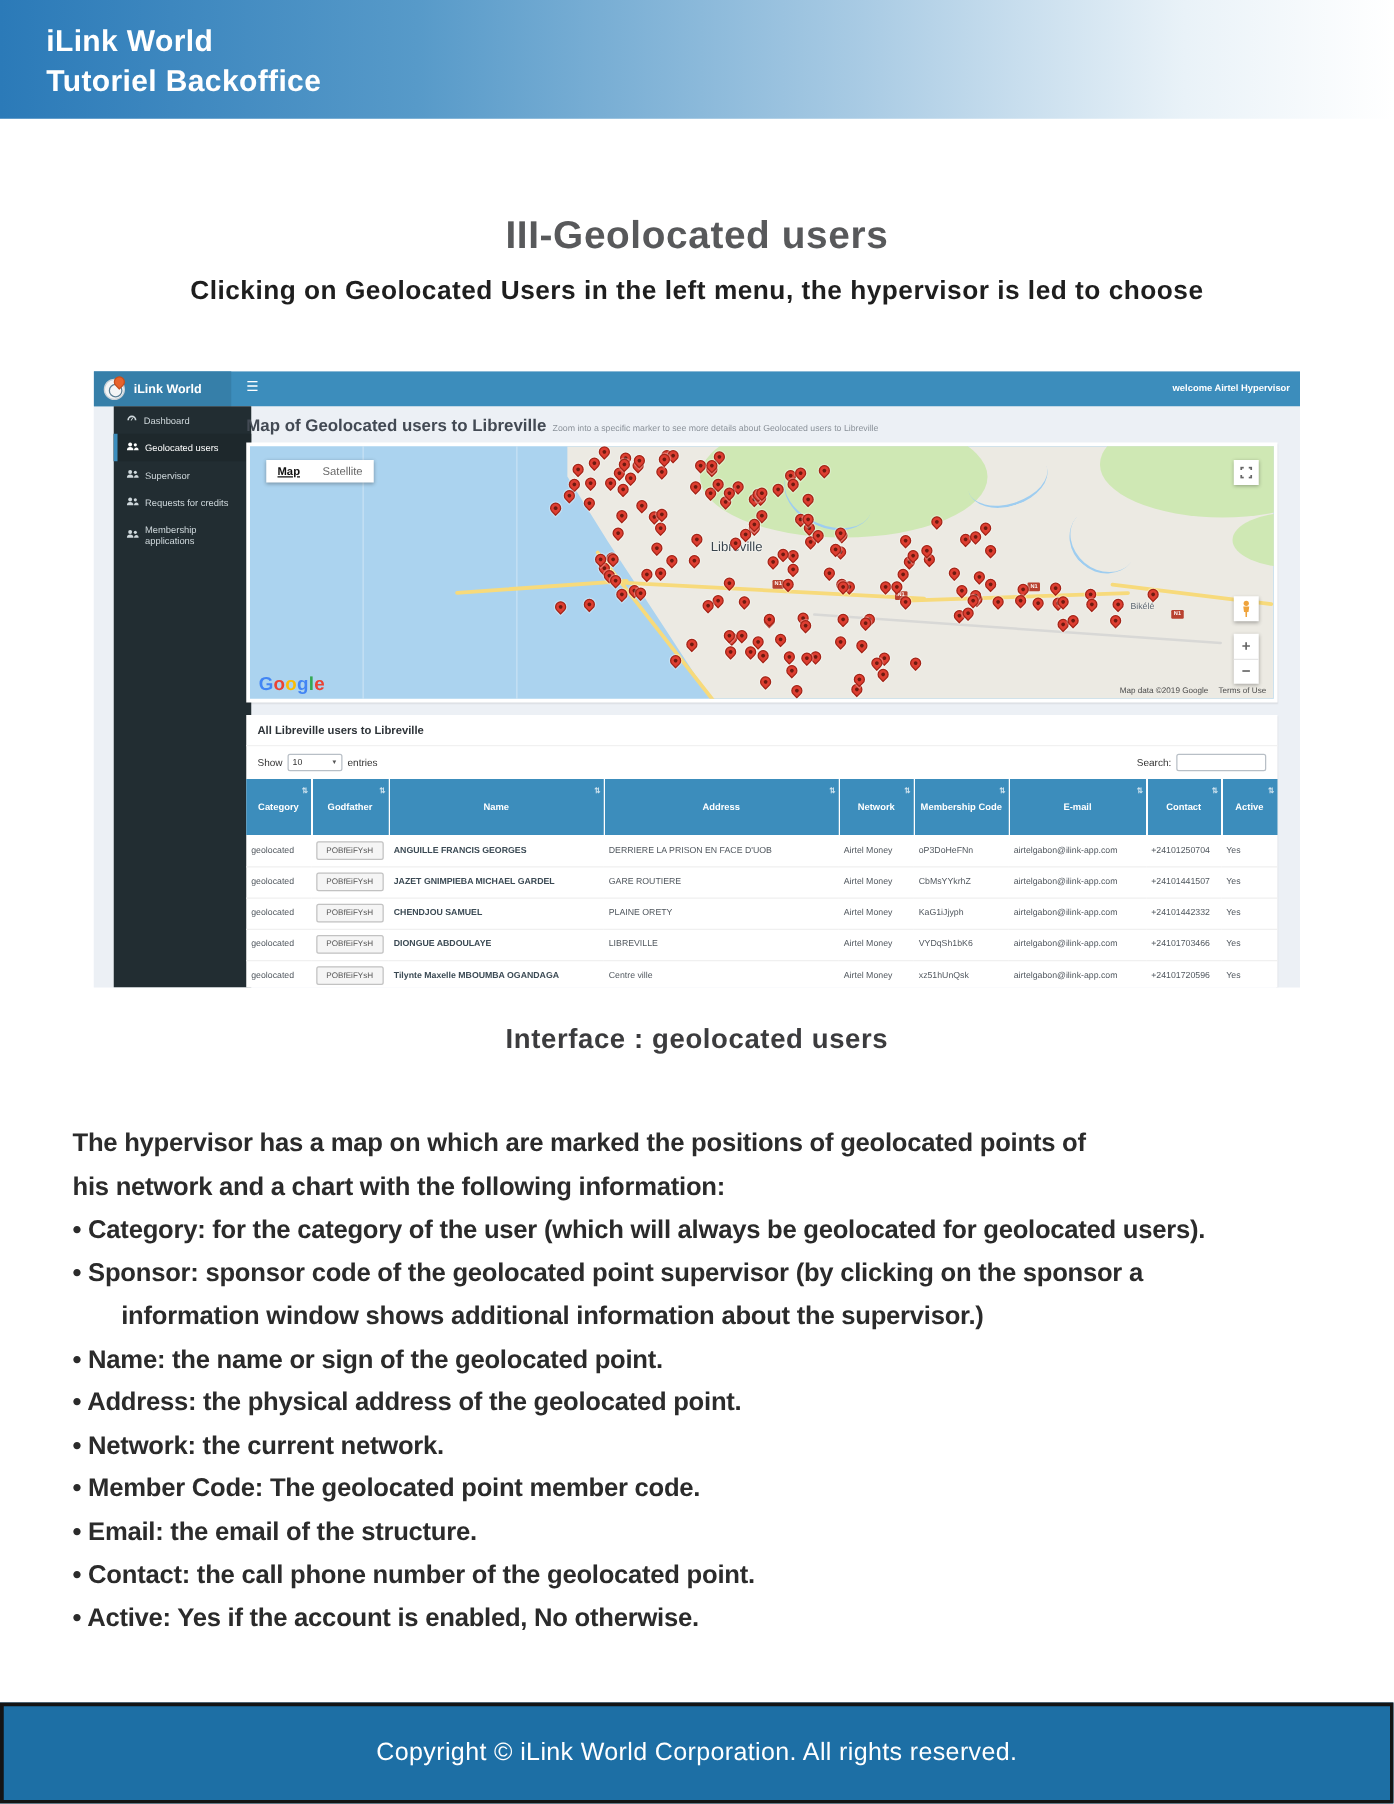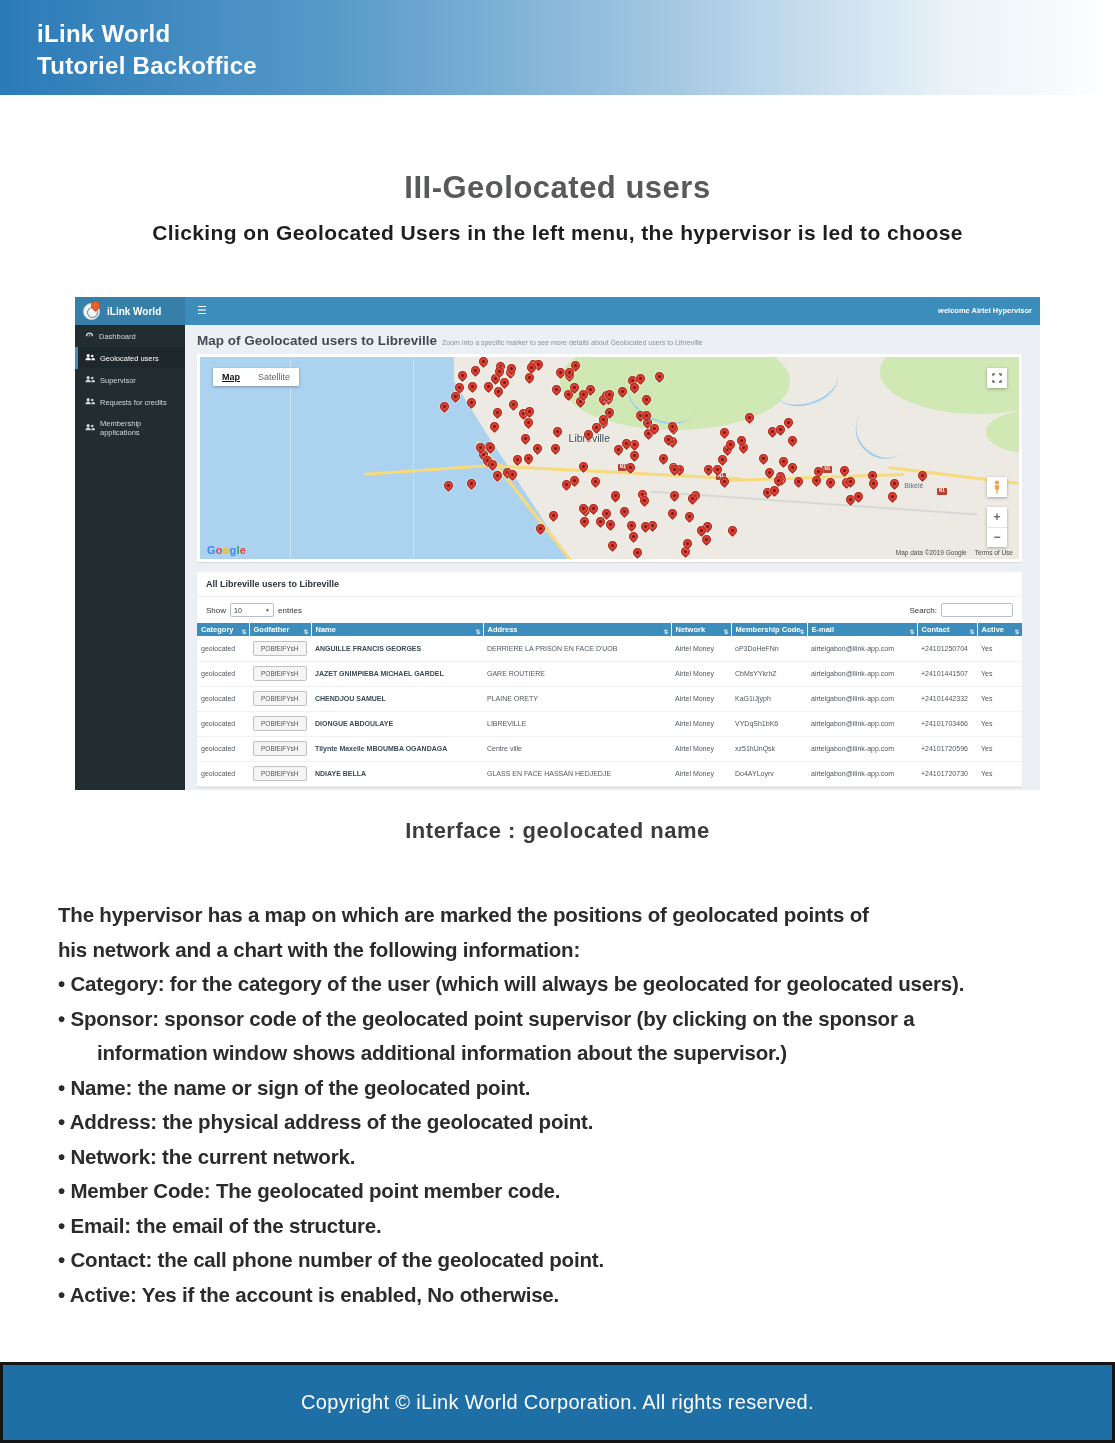--- a/index.html
+++ b/index.html
@@ -38,21 +38,21 @@
     display:flex; align-items:center; gap:7px; padding-left:8px; }
   .logo-ball { position:relative; width:17px; height:17px; border-radius:50%; background:#f3f5f6; border:1px solid #c9d2d8; }
   .logo-ball:before { content:""; position:absolute; left:3px; top:3px; width:9px; height:9px;
     border:1.4px solid #5b7f95; border-radius:50%; }
   .logo-ball:after { content:""; position:absolute; right:-1px; top:-3px; width:7px; height:7px;
     background:#e8632c; border-radius:50% 50% 50% 0; transform:rotate(-45deg); border:1px solid #c34e1d; }
   .brand { color:#fff; font-size:10px; font-weight:700; }
   .hamburger { position:absolute; left:122px; top:8px; color:#fff; font-size:11px; line-height:11px; }
   .welcome { position:absolute; right:8px; top:9px; color:#fff; font-size:7.5px; font-weight:700; }
 
-  .sidebar { position:absolute; left:0; top:28px; width:110px; height:465px; background:#222d32; }
+  .sidebar { position:absolute; left:16px; top:28px; width:110px; height:465px; background:#222d32; }
   .side-item { display:flex; align-items:center; gap:5px; padding:6px 7px; color:#cfd8dc; font-size:7.5px;
     border-left:3px solid transparent; }
   .side-item.active { background:#1e282c; color:#ffffff; border-left-color:#3c8dbc; }
   .side-item svg { flex:0 0 auto; }
 
   .content { position:absolute; left:110px; top:28px; width:855px; height:465px; padding:8px 12px 0 12px; }
   .page-head { font-size:13.5px; font-weight:700; color:#434a54; }
   .page-head .sub { font-size:7px; font-weight:400; color:#8a9199; margin-left:5px; }
 
   .map-card { margin-top:6px; width:825px; background:#ffffff; padding:3px; box-shadow:0 1px 1px rgba(0,0,0,.08); }
@@ -81,36 +81,36 @@
   .map-type .mt.off { color:#666; }
   .fs-btn { position:absolute; right:12px; top:11px; z-index:10; width:20px; height:20px; background:#fff;
     box-shadow:0 1px 3px rgba(0,0,0,.3); display:flex; align-items:center; justify-content:center; }
   .pegman { position:absolute; right:12px; top:120px; z-index:10; width:20px; height:20px; background:#fff;
     box-shadow:0 1px 3px rgba(0,0,0,.3); display:flex; align-items:center; justify-content:center; }
   .zoomctl { position:absolute; right:12px; top:150px; z-index:10; width:20px; height:40px; background:#fff;
     box-shadow:0 1px 3px rgba(0,0,0,.3); display:flex; flex-direction:column; }
   .zoomctl .zb { flex:1; display:flex; align-items:center; justify-content:center; color:#666;
     font-size:12px; font-weight:700; }
   .zoomctl .zb.top { border-bottom:1px solid #e6e6e6; }
-  .google { position:absolute; left:7px; bottom:3px; z-index:10; font-size:11px; font-weight:700; letter-spacing:.2px; }
+  .google { position:absolute; left:7px; bottom:3px; z-index:10; font-size:15px; font-weight:700; letter-spacing:.2px; }
   .attrib { position:absolute; right:6px; bottom:3px; z-index:10; font-size:6.5px; color:#4b4b4b; }
   .attrib span { margin-left:8px; }
 
   .table-card { margin-top:10px; width:825px; background:#ffffff; box-shadow:0 1px 1px rgba(0,0,0,.08); }
   .tc-title { padding:7px 9px; font-size:9px; font-weight:700; color:#2d3338; border-bottom:1px solid #f1f1f1; }
   .tc-controls { display:flex; align-items:center; justify-content:space-between; padding:6px 9px; }
   .show-group { display:flex; align-items:center; gap:4px; font-size:8px; color:#333; }
   .entries-select { width:44px; height:14px; border:1px solid #b8bfc6; border-radius:2px; background:#fff;
     font-size:7px; color:#333; display:flex; align-items:center; justify-content:space-between; padding:0 3px; }
   .search-group { display:flex; align-items:center; gap:4px; font-size:8px; color:#333; }
   .search-input { width:72px; height:14px; border:1px solid #b8bfc6; border-radius:2px; background:#fff; }
 
   table.grid { width:825px; border-collapse:collapse; table-layout:fixed; }
-  table.grid th { background:#3c8dbc; color:#fff; font-size:7.5px; font-weight:700; text-align:left;
-    padding:2px 4px; border-right:1px solid rgba(255,255,255,.15); position:relative; }
+  table.grid th { background:#3c8dbc; color:#fff; font-size:7.5px; font-weight:700; text-align:center;
+    padding:18px 4px; border-right:1px solid rgba(255,255,255,.15); position:relative; }
   table.grid th .sort { position:absolute; right:2px; top:5px; font-size:6px; opacity:.75; }
   table.grid td { font-size:7px; color:#50575e; padding:4px 4px; border-bottom:1px solid #f0f0f0; height:25px;
     overflow:hidden; white-space:nowrap; }
   table.grid td.name { font-weight:700; color:#3b4a54; }
   .gf-btn { font-size:6.5px; color:#555; background:#f5f5f5; border:1px solid #c2c2c2; border-radius:2px;
     padding:3px 7px; }
 </style>
 </head>
 <body>
 
@@ -507,21 +507,21 @@
                 <td>airtelgabon@ilink-app.com</td>
                 <td>+24101720730</td>
                 <td>Yes</td>
               </tr>
             </tbody>
         </table>
       </div>
     </div>
   </div>
 
-  <div class="caption">Interface : geolocated name</div>
+  <div class="caption">Interface : geolocated users</div>
   <div class="bodytext" id="bodytext">
       <div class="line">The hypervisor has a map on which are marked the positions of geolocated points of</div>
       <div class="line">his network and a chart with the following information:</div>
       <div class="line">• Category: for the category of the user (which will always be geolocated for geolocated users).</div>
       <div class="line">• Sponsor: sponsor code of the geolocated point supervisor (by clicking on the sponsor a</div>
       <div class="line ind">information window shows additional information about the supervisor.)</div>
       <div class="line">• Name: the name or sign of the geolocated point.</div>
       <div class="line">• Address: the physical address of the geolocated point.</div>
       <div class="line">• Network: the current network.</div>
       <div class="line">• Member Code: The geolocated point member code.</div>

